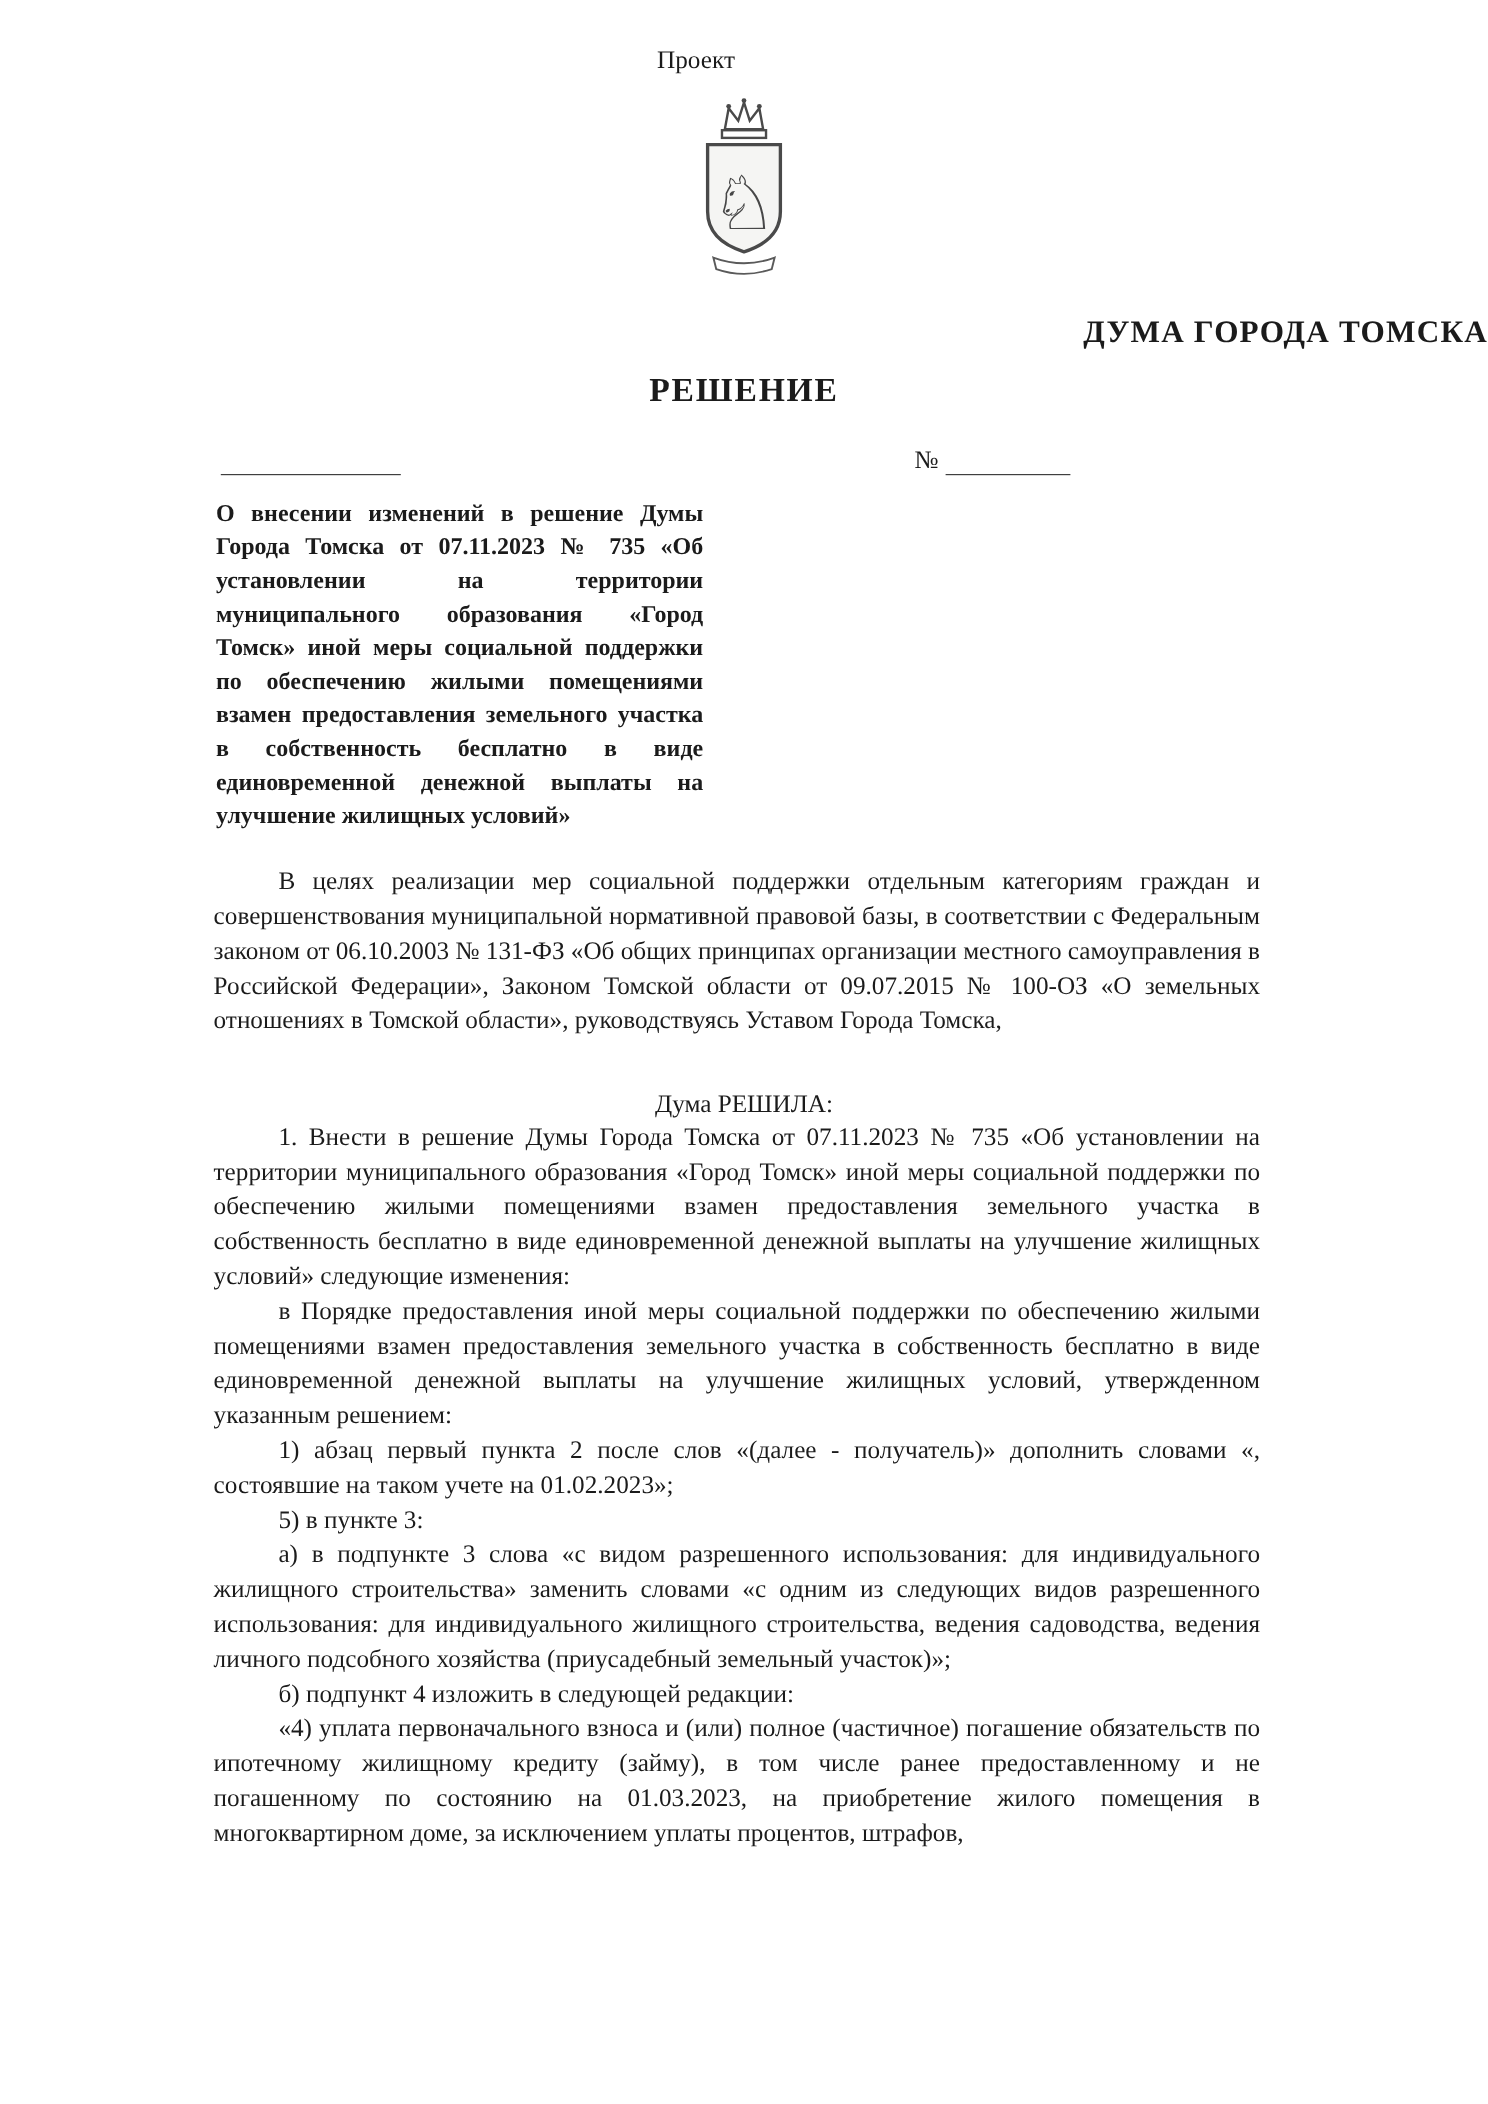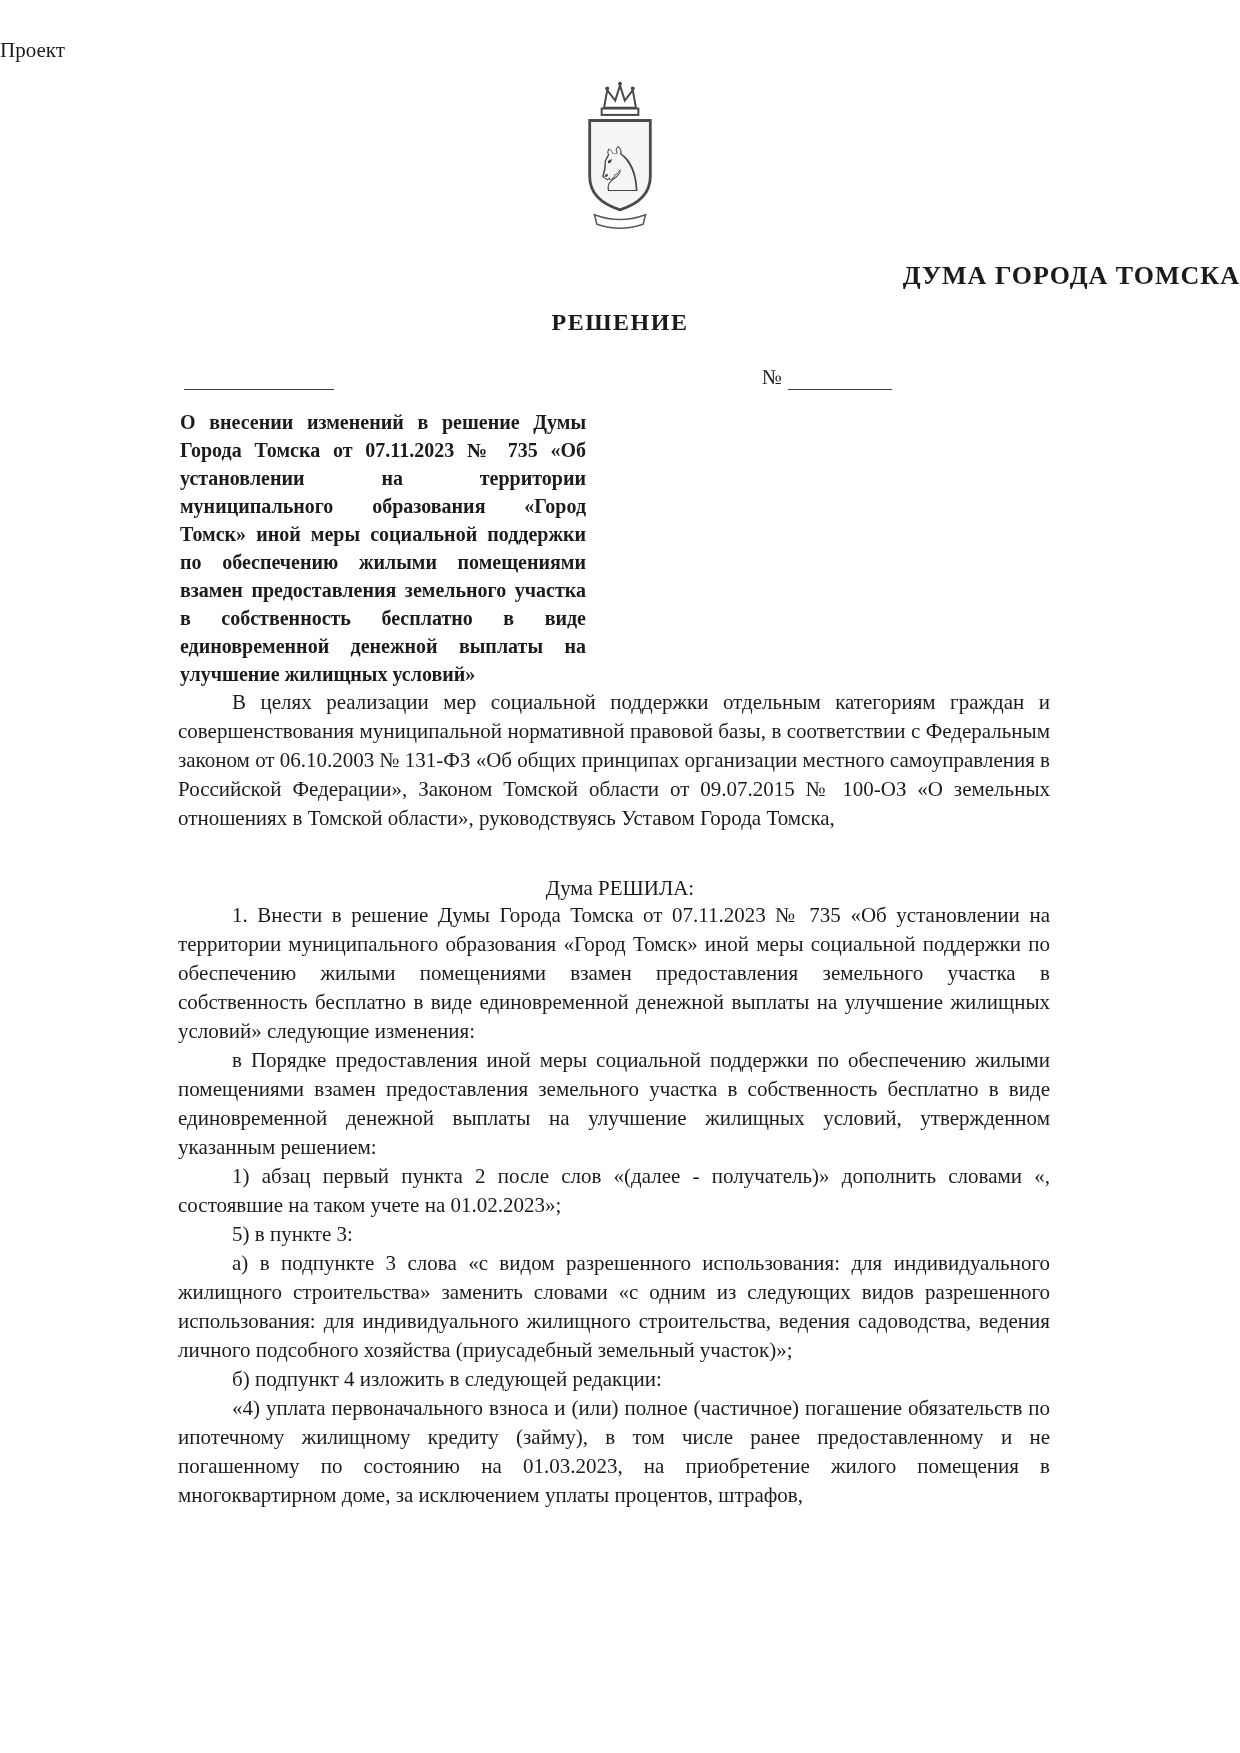--- a/index.html
+++ b/index.html
@@ -8,40 +8,40 @@
     width: 1240px;
     height: 1753px;
     background: #ffffff;
     font-family: "Liberation Serif", serif;
     color: #1b1b1b;
     box-sizing: border-box;
     overflow: hidden;
     padding-top: 38px;
   }
   .draft-row {
-    text-align: left;
+    text-align: center;
     padding-right: 80px;
     font-size: 21px;
   }
   .emblem {
     width: 96px;
     margin: 16px auto 0;
     text-align: center;
   }
   .org-name {
     margin: 20px 0 0;
     text-align: right;
     font-size: 26px;
     font-weight: bold;
     letter-spacing: 1px;
   }
   .doc-type {
     margin: 18px 13px 0;
     text-align: center;
-    font-size: 24px;
+    font-size: 28px;
     font-weight: bold;
     letter-spacing: 1.5px;
   }
   .number-row {
     margin: 30px 192px 0 184px;
     display: flex;
     align-items: flex-end;
     font-size: 21px;
     height: 24px;
   }
@@ -66,21 +66,21 @@
     line-height: 28px;
     text-align: justify;
   }
   .body-text {
     margin: 0 190px 0 178px;
     font-size: 21px;
     line-height: 29px;
     text-align: justify;
     text-indent: 54px;
   }
-  .preamble { }
+  .preamble { margin-top: 26px; }
   .resolved {
     margin-top: 43px;
     text-align: center;
     font-size: 21px;
   }
   .first-item { }
   p { margin-top: 0; margin-bottom: 0; }
 </style>
 </head>
 <body>

